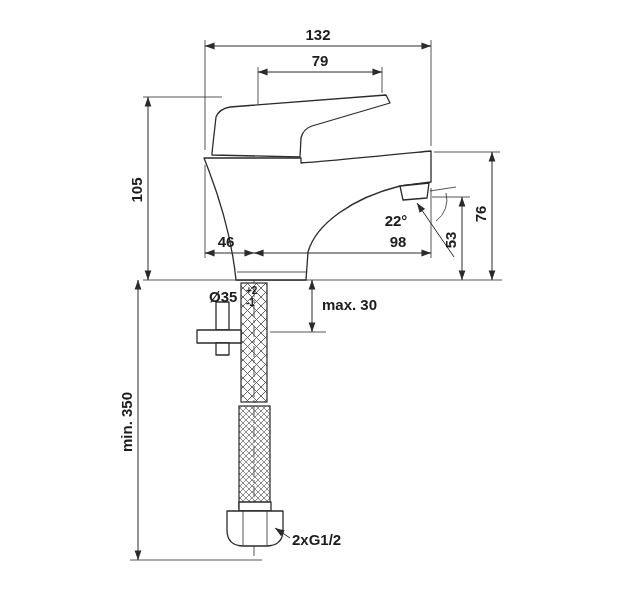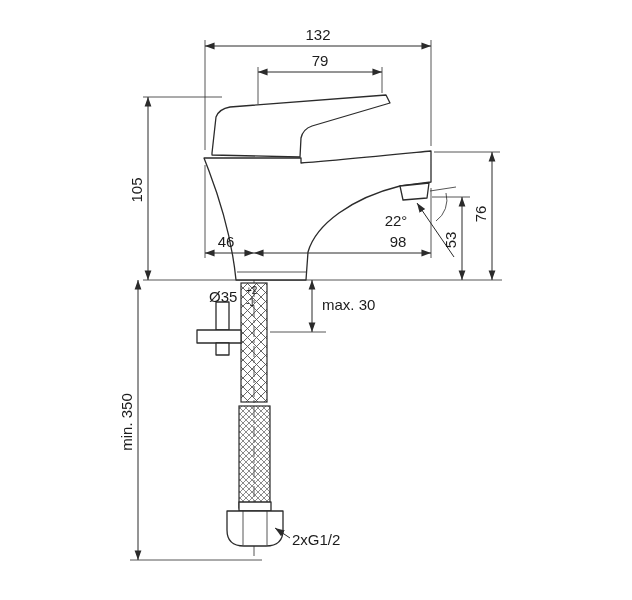--- a/index.html
+++ b/index.html
@@ -1,16 +1,16 @@
 <!DOCTYPE html>
 <html><head>
 <meta charset="utf-8">
 <style>
   html,body{margin:0;padding:0;background:#ffffff;}
-  .canvas{width:632px;height:600px;background:#ffffff;position:relative;overflow:hidden;}
+  .canvas{width:632px;height:600px;background:#ffffff;position:relative;overflow:hidden;font-weight:bold;}
   svg{display:block;}
   svg text{font-family:"Liberation Sans","DejaVu Sans",sans-serif;font-size:15px;fill:#1c1c1c;}
   svg text.small{font-size:10px;}
   .obj{fill:#ffffff;stroke:#2b2b2b;stroke-width:1.3;stroke-linejoin:round;}
   .dim{stroke:#2b2b2b;stroke-width:1;fill:none;}
   .ext{stroke:#2b2b2b;stroke-width:0.8;fill:none;}
   .cl{stroke:#2b2b2b;stroke-width:0.8;fill:none;stroke-dasharray:11 3 3 3;}
 </style>
 </head>
 <body>

